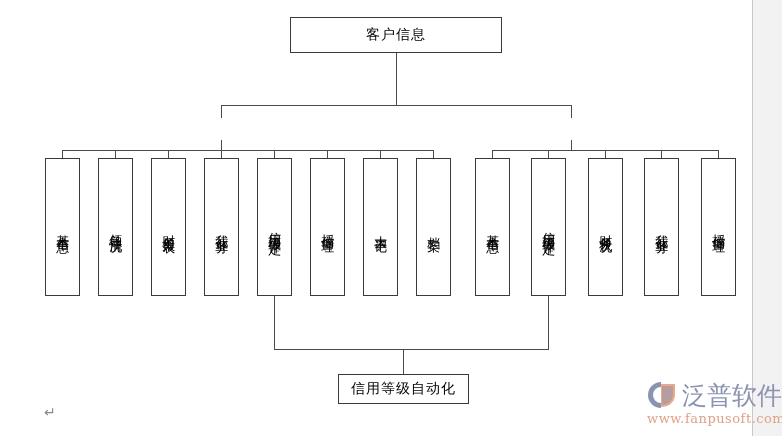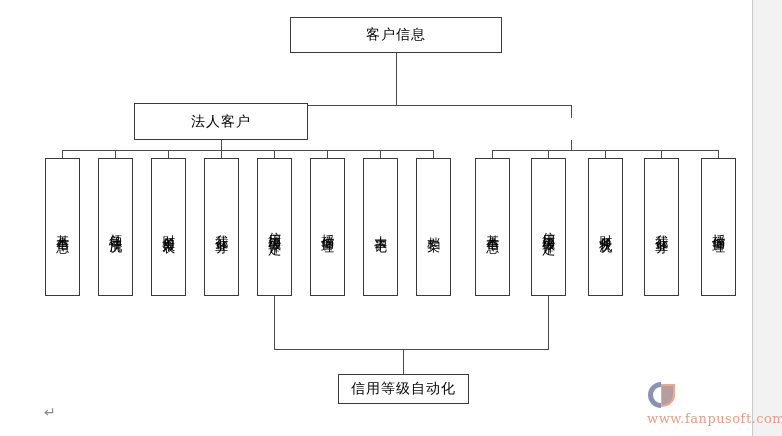--- a/index.html
+++ b/index.html
@@ -129,23 +129,20 @@
 
     <div class="ln v" style="left:274px;top:296px;height:53px;"></div>
     <div class="ln v" style="left:548px;top:296px;height:53px;"></div>
     <div class="ln h" style="left:274px;top:349px;width:275px;"></div>
     <div class="ln v" style="left:403px;top:349px;height:25px;"></div>
 
     <div class="box h" style="left:290px;top:17px;width:212px;height:36px;">
       <span>客户信息</span>
     </div>
 
-    <div class="box h" style="left:134px;top:103px;width:174px;height:37px;">
-      <span>法人客户</span>
-    </div>
 
 
     <div class="box v" style="left:45px;top:158px;width:35px;height:138px;">
       <span class="txt">基本信息</span>
     </div>
     <div class="box v" style="left:98px;top:158px;width:35px;height:138px;">
       <span class="txt">领导情况</span>
     </div>
     <div class="box v" style="left:151px;top:158px;width:35px;height:138px;">
       <span class="txt">财务报表</span>
@@ -192,18 +189,19 @@
 
   <div class="watermark">
     <div class="wm-row">
       <div class="wm-mark">
         <svg viewBox="0 0 34 30" width="34" height="30">
           <path d="M3 15 A13 13 0 0 1 16 2 L16 7 A8 8 0 0 0 8 15 A8 8 0 0 0 16 23 L16 28 A13 13 0 0 1 3 15 Z" fill="#8b93b0"></path>
           <path d="M16 4 L30 4 L30 16 A13 13 0 0 1 16 27 Z" fill="#e8a98c"></path>
           <path d="M17 6 L28 6 L28 15 A11 11 0 0 1 17 25 Z" fill="#8b93b0" opacity="0.55"></path>
         </svg>
       </div>
+      <div class="wm-text">泛普软件</div>
     </div>
     <div class="wm-url">www.fanpusoft.com</div>
   </div>
 
   <div class="page-edge"></div>
 </div>
 
 </body></html>

